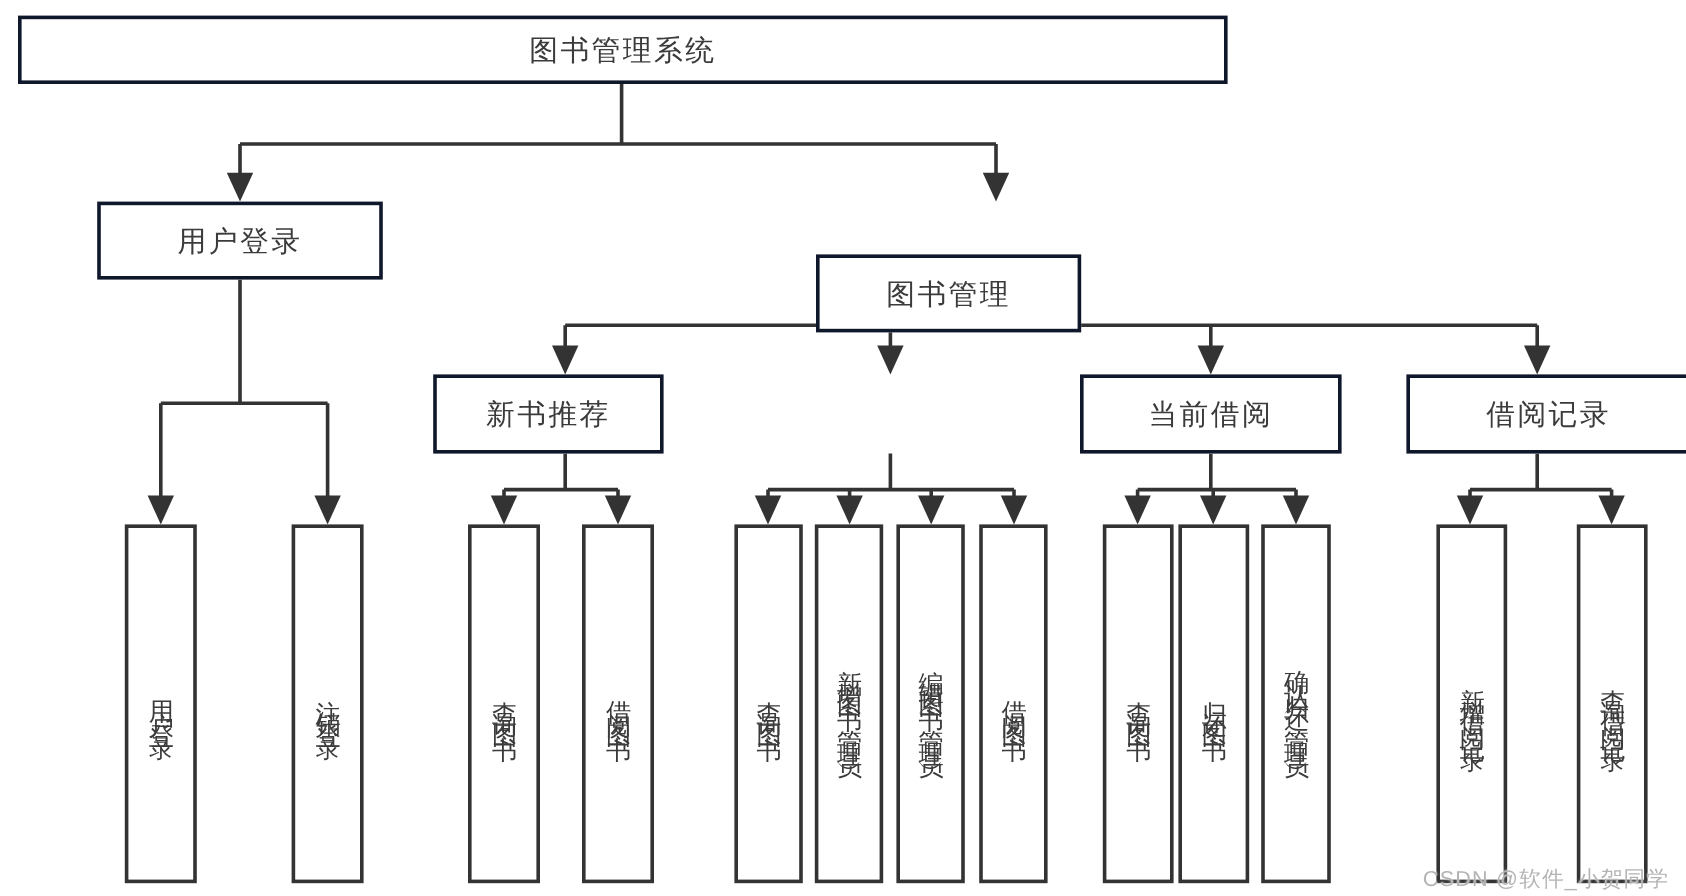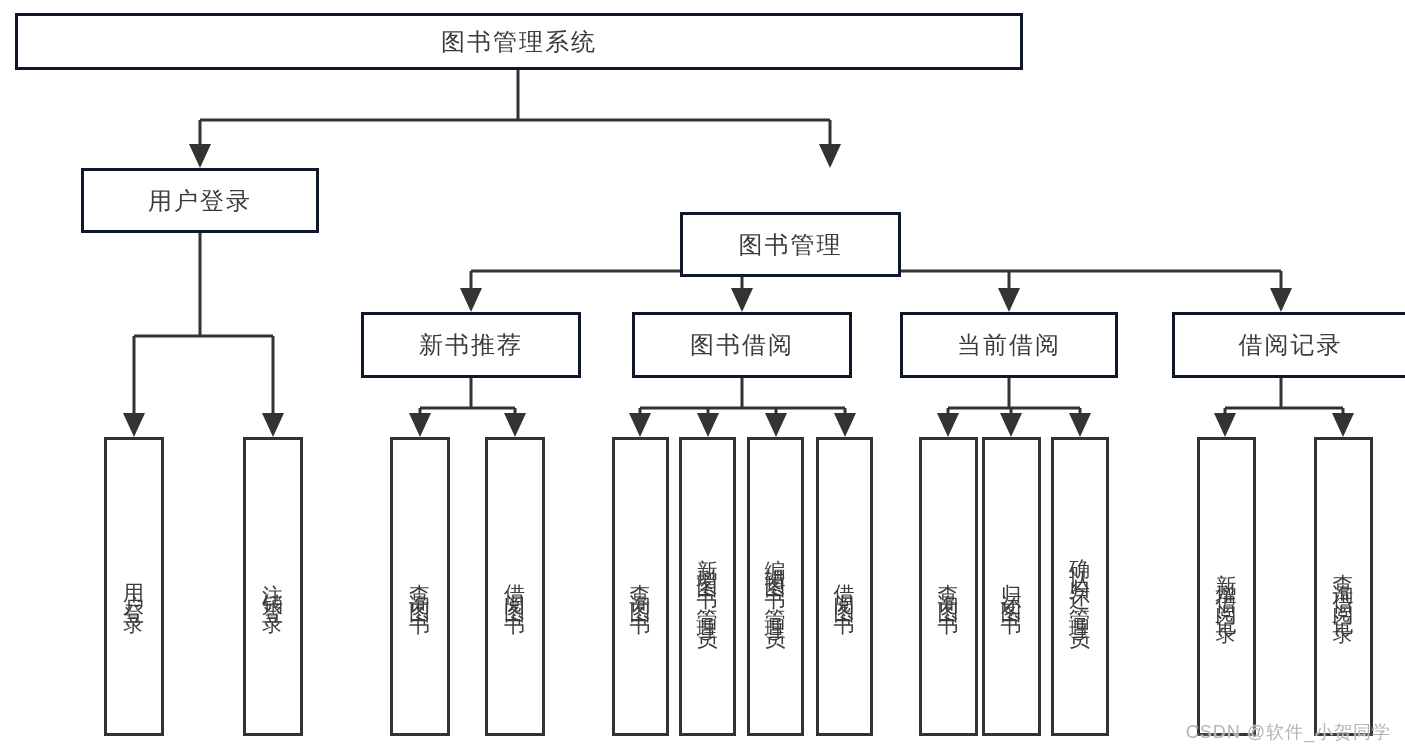--- a/index.html
+++ b/index.html
@@ -34,21 +34,21 @@
     justify-content: center;
     font-size: 24px;
     letter-spacing: 2px;
     color: #3b3b3b;
     white-space: nowrap;
   }
   .node.root  { left: 15px;  top: 13px;  width: 1008px; height: 57px; }
   .node.lv2a  { left: 81px;  top: 168px; width: 238px;  height: 65px; }
   .node.lv2b  { left: 680px; top: 168px; width: 221px;  height: 65px; margin-top: 44px; }
   .node.lv3   { top: 312px; height: 66px; }
-  .node.lv3a  { left: 361px;  width: 220px; }
+  .node.lv3a  { left: 361px;  width: 192px; }
   .node.lv3b  { left: 632px;  width: 220px; }
   .node.lv3c  { left: 900px;  width: 218px; }
   .node.lv3d  { left: 1172px; width: 237px; }
   .leaf {
     position: absolute;
     top: 437px;
     height: 299px;
     box-sizing: border-box;
     border: 3px solid #333333;
     background: #ffffff;
@@ -114,21 +114,20 @@
       <polygon points="1332,413 1354,413 1343,437"></polygon>
     </g>
   </svg>
 
   <div class="node root">图书管理系统</div>
 
   <div class="node lv2a">用户登录</div>
   <div class="node lv2b">图书管理</div>
 
   <div class="node lv3 lv3a">新书推荐</div>
-  <div class="node lv3 lv3b">图书借阅</div>
   <div class="node lv3 lv3c">当前借阅</div>
   <div class="node lv3 lv3d">借阅记录</div>
 
   <div class="leaf" style="left:104px;width:60px;">
     <span class="vtext">用户登录</span>
   </div>
   <div class="leaf" style="left:243px;width:60px;">
     <span class="vtext">注销登录</span>
   </div>
   <div class="leaf" style="left:390px;width:60px;">

